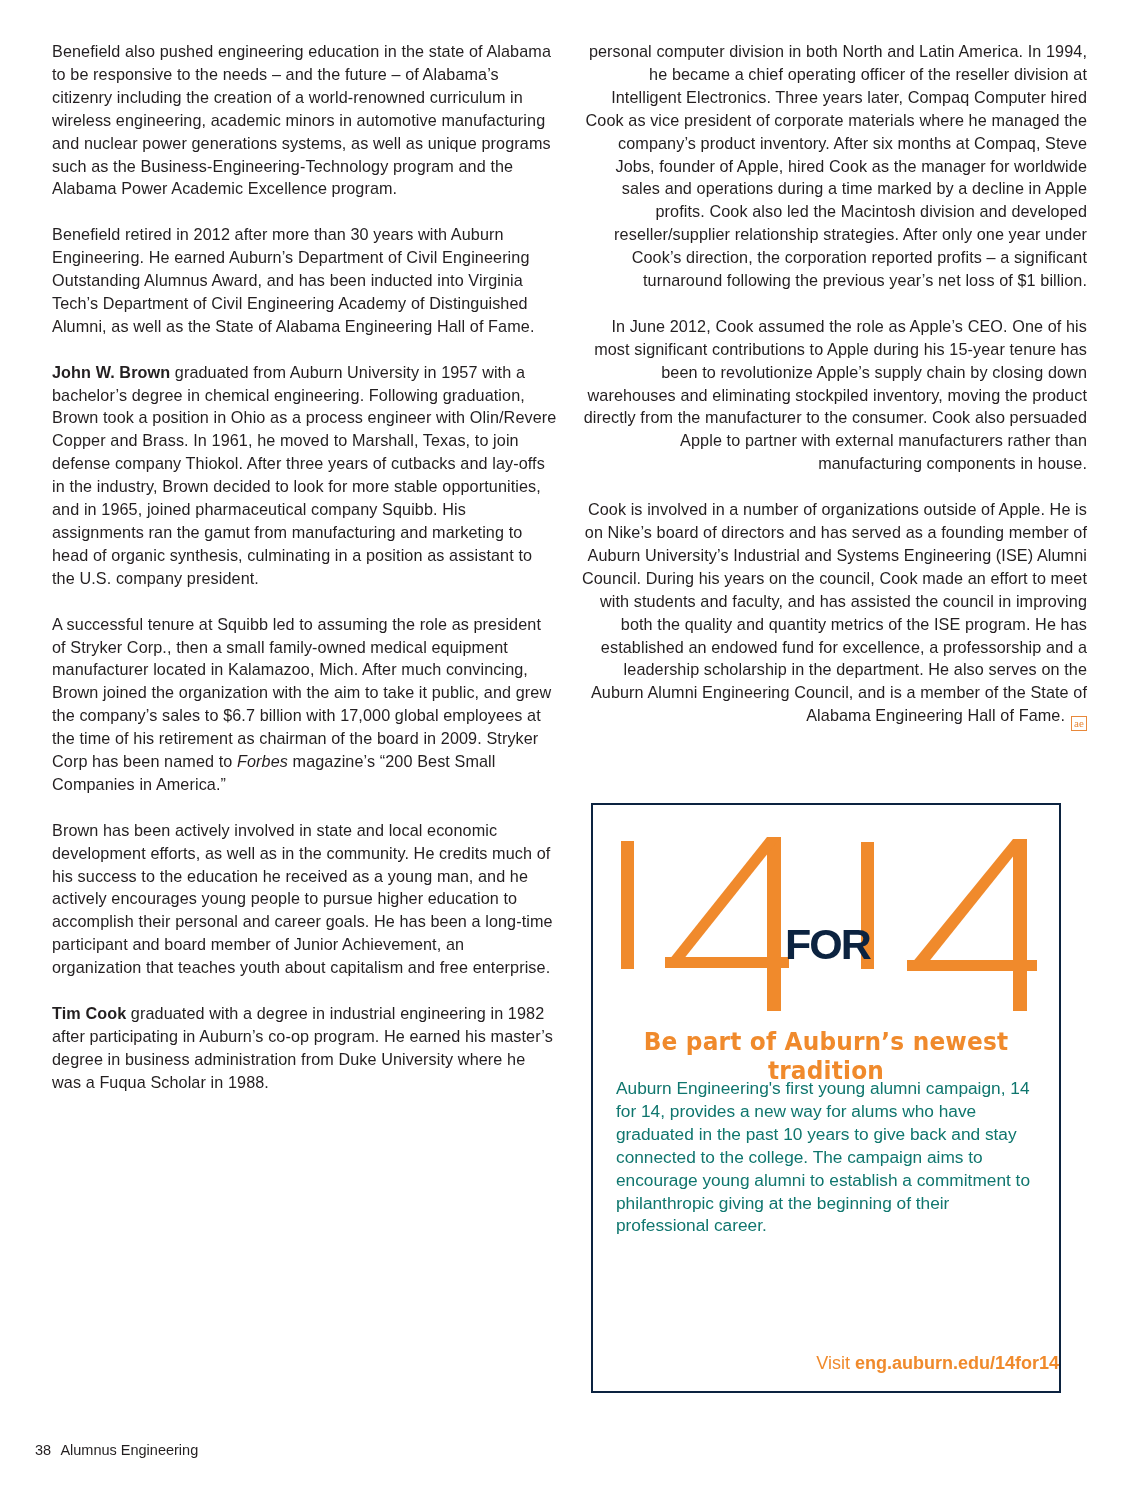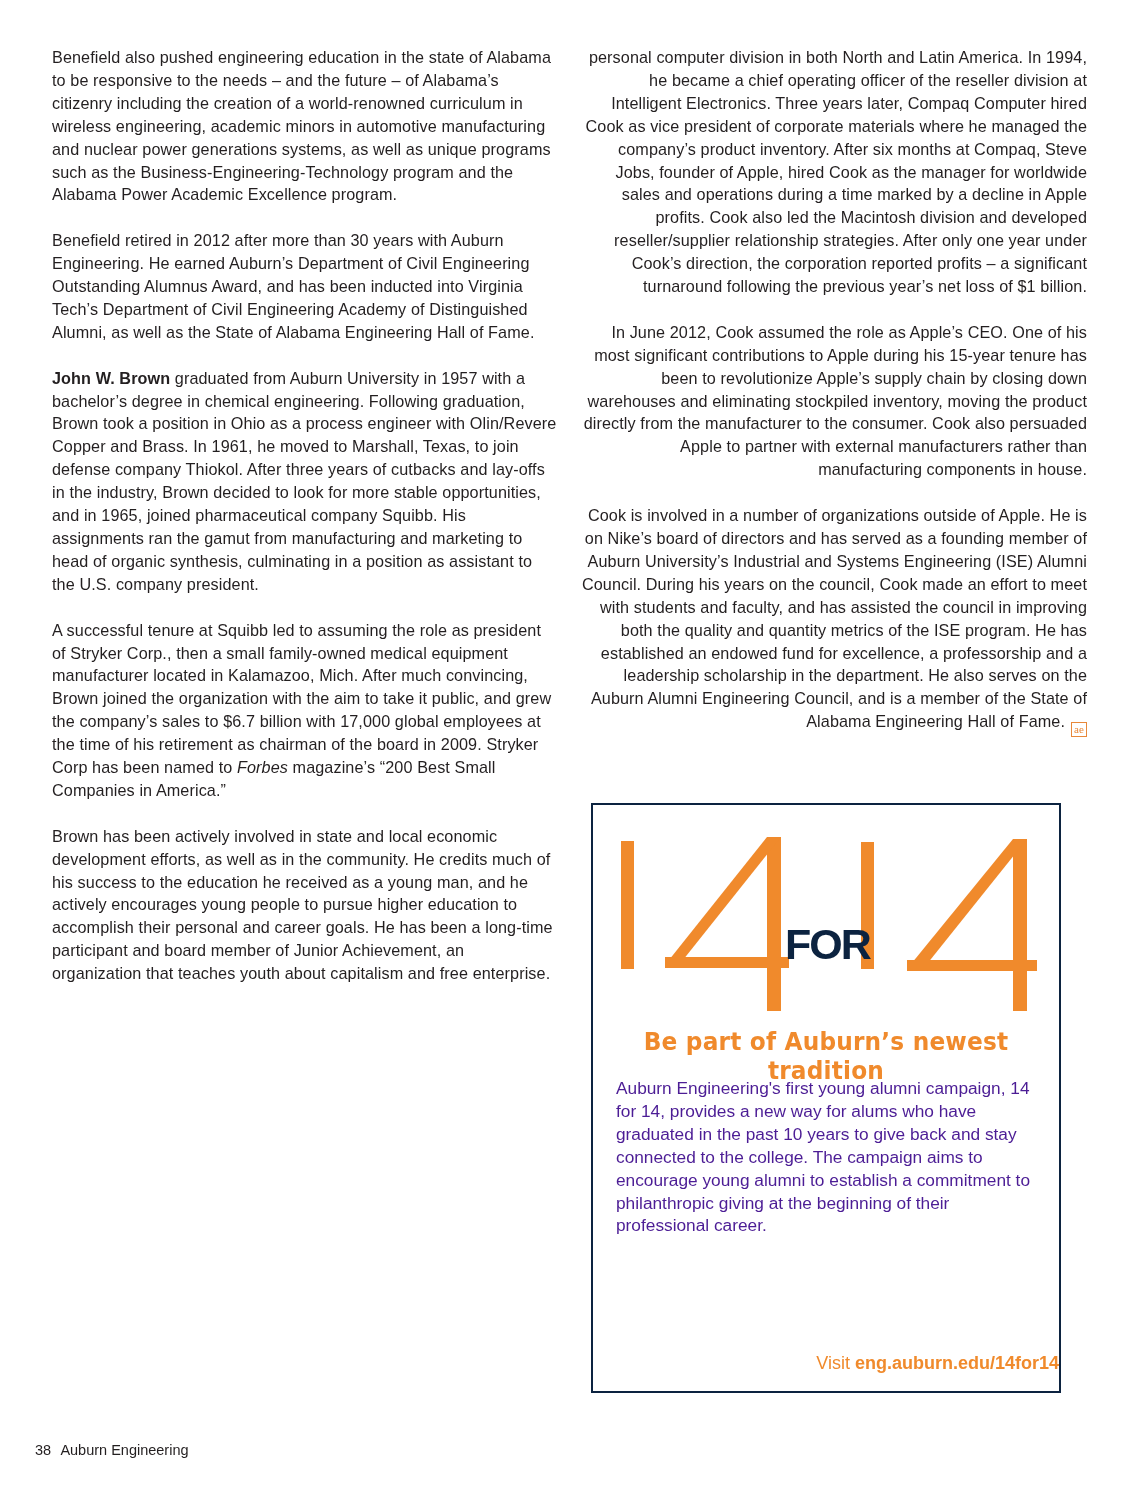--- a/index.html
+++ b/index.html
@@ -1,53 +1,54 @@
 <!DOCTYPE html>
 <html><head>
 <meta charset="utf-8">
 <style>
   html, body { margin: 0; padding: 0; background: #ffffff; }
   body { width: 1147px; height: 1490px; position: relative; overflow: hidden;
          font-family: "Liberation Sans", sans-serif; color: #231f20; }
-  .col { position: absolute; top: 46px; font-size: 16.2px; line-height: 22.9px; letter-spacing: 0.1px; }
+  .col { position: absolute; top: 40px; font-size: 16.2px; line-height: 22.9px; letter-spacing: 0.1px; }
   .col.left { left: 52px; width: 505px; }
   .col.right { left: 577px; width: 510px; text-align: right; }
   .col p { margin: 0 0 22.9px 0; white-space: pre-line; }
   .col b { font-weight: bold; }
   .ae-mark { display: inline-block; border: 1.5px solid #e8883a; color: #e8883a;
              font-family: "Liberation Serif", serif; font-size: 11px; line-height: 13px;
              padding: 0 2px; margin-left: 6px; vertical-align: -6px; }
   .promo { position: absolute; left: 591px; top: 803px; width: 470px; height: 590px;
            border: 2.5px solid #0c2340; box-sizing: border-box; text-decoration: underline; }
   .logo { position: absolute; left: 0; top: 0; width: 100%; height: 220px; }
   .logo .stroke { position: absolute; background: #f08a2c; }
   .logo .for { position: absolute; left: 192px; top: 118px; color: #0c2340;
                font-family: "Liberation Sans", sans-serif; font-weight: bold; font-size: 43px;
                letter-spacing: -2px; line-height: 1; }
   .tagline { position: absolute; left: 0; width: 100%; top: 222px; text-align: center;
              color: #f08a2c; font-weight: bold; font-size: 25px; letter-spacing: 0.2px;
              font-family: "DejaVu Sans", sans-serif; transform: scaleX(0.93); }
-  .promo-body { position: absolute; left: 23px; top: 272px; width: 430px; color: #4c1d95;
+  .promo-body { position: absolute; left: 23px; top: 272px; width: 430px; color: #0f766e;
                 font-size: 17.3px; line-height: 22.9px; font-family: "Liberation Sans", sans-serif; }
   .promo-body p { margin: 0 0 22.9px 0; }
   .visit { position: absolute; left: 0; width: 100%; top: 548px; text-align: right;
            color: #f08a2c; font-size: 18px; }
   .visit .url { font-weight: bold; }
   .footer { position: absolute; left: 35px; top: 1442px; font-size: 14.5px; color: #231f20; }
   .footer .num { margin-right: 6px; }
 </style>
 </head>
 <body>
 
 <div class="col left">
   <p>Benefield also pushed engineering education in the state of Alabama to be responsive to the needs – and the future – of Alabama’s citizenry including the creation of a world-renowned curriculum in wireless engineering, academic minors in automotive manufacturing and nuclear power generations systems, as well as unique programs such as the Business-Engineering-Technology program and the Alabama Power Academic Excellence program.</p>
   <p>Benefield retired in 2012 after more than 30 years with Auburn Engineering. He earned Auburn’s Department of Civil Engineering Outstanding Alumnus Award, and has been inducted into Virginia Tech’s Department of Civil Engineering Academy of Distinguished Alumni, as well as the State of Alabama Engineering Hall of Fame.</p>
   <p><b>John W. Brown</b><span> graduated from Auburn University in 1957 with a bachelor’s degree in chemical engineering. Following graduation, Brown took a position in Ohio as a process engineer with Olin/Revere Copper and Brass. In 1961, he moved to Marshall, Texas, to join defense company Thiokol. After three years of cutbacks and lay-offs in the industry, Brown decided to look for more stable opportunities, and in 1965, joined pharmaceutical company Squibb. His assignments ran the gamut from manufacturing and marketing to head of organic synthesis, culminating in a position as assistant to the U.S. company president.</span></p>
   <p><span>A successful tenure at Squibb led to assuming the role as president of Stryker Corp., then a small family-owned medical equipment manufacturer located in Kalamazoo, Mich. After much convincing, Brown joined the organization with the aim to take it public, and grew the company’s sales to $6.7 billion with 17,000 global employees at the time of his retirement as chairman of the board in 2009. Stryker Corp has been named to </span><i>Forbes</i><span> magazine’s “200 Best Small Companies in America.”</span></p>
   <p>Brown has been actively involved in state and local economic development efforts, as well as in the community. He credits much of his success to the education he received as a young man, and he actively encourages young people to pursue higher education to accomplish their personal and career goals. He has been a long-time participant and board member of Junior Achievement, an organization that teaches youth about capitalism and free enterprise.</p>
+  <p><b>Tim Cook</b><span> graduated with a degree in industrial engineering in 1982 after participating in Auburn’s co-op program. He earned his master’s degree in business administration from Duke University where he was a Fuqua Scholar in 1988.</span></p>
 </div>
 
 <div class="col right">
   <p>personal computer division in both North and Latin America. In 1994, he became a chief operating officer of the reseller division at Intelligent Electronics. Three years later, Compaq Computer hired Cook as vice president of corporate materials where he managed the company’s product inventory. After six months at Compaq, Steve Jobs, founder of Apple, hired Cook as the manager for worldwide sales and operations during a time marked by a decline in Apple profits. Cook also led the Macintosh division and developed reseller/supplier relationship strategies. After only one year under Cook’s direction, the corporation reported profits – a significant turnaround following the previous year’s net loss of $1 billion.</p>
   <p>In June 2012, Cook assumed the role as Apple’s CEO. One of his most significant contributions to Apple during his 15-year tenure has been to revolutionize Apple’s supply chain by closing down warehouses and eliminating stockpiled inventory, moving the product directly from the manufacturer to the consumer. Cook also persuaded Apple to partner with external manufacturers rather than manufacturing components in house.</p>
   <p><span>Cook is involved in a number of organizations outside of Apple. He is on Nike’s board of directors and has served as a founding member of Auburn University’s Industrial and Systems Engineering (ISE) Alumni Council. During his years on the council, Cook made an effort to meet with students and faculty, and has assisted the council in improving both the quality and quantity metrics of the ISE program. He has established an endowed fund for excellence, a professorship and a leadership scholarship in the department. He also serves on the Auburn Alumni Engineering Council, and is a member of the State of Alabama Engineering Hall of Fame.</span><span class="ae-mark">ae</span></p>
 </div>
 
 <div class="promo">
   <div class="logo" aria-label="14 FOR 14">
@@ -73,14 +74,14 @@
   <div class="promo-body">
     <p>Auburn Engineering's first young alumni campaign, 14 for 14, provides a new way for alums who have graduated in the past 10 years to give back and stay connected to the college. The campaign aims to encourage young alumni to establish a commitment to philanthropic giving at the beginning of their professional career.</p>
   </div>
   <div class="visit">
     <span>Visit </span><span class="url">eng.auburn.edu/14for14</span>
   </div>
 </div>
 
 <div class="footer">
   <span class="num">38</span>
-  <span>Auburn Engineering</span>
+  <span>Alumnus Engineering</span>
 </div>
 
 </body></html>

